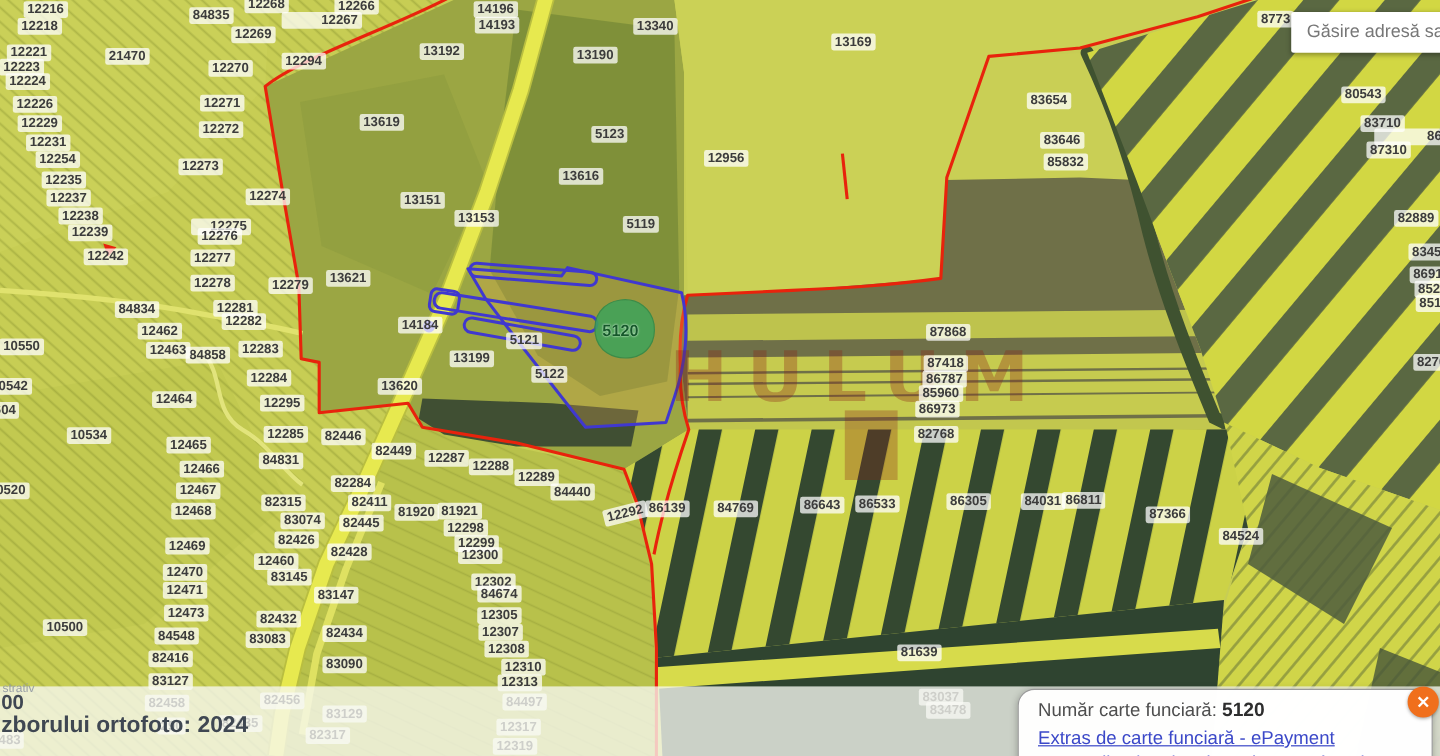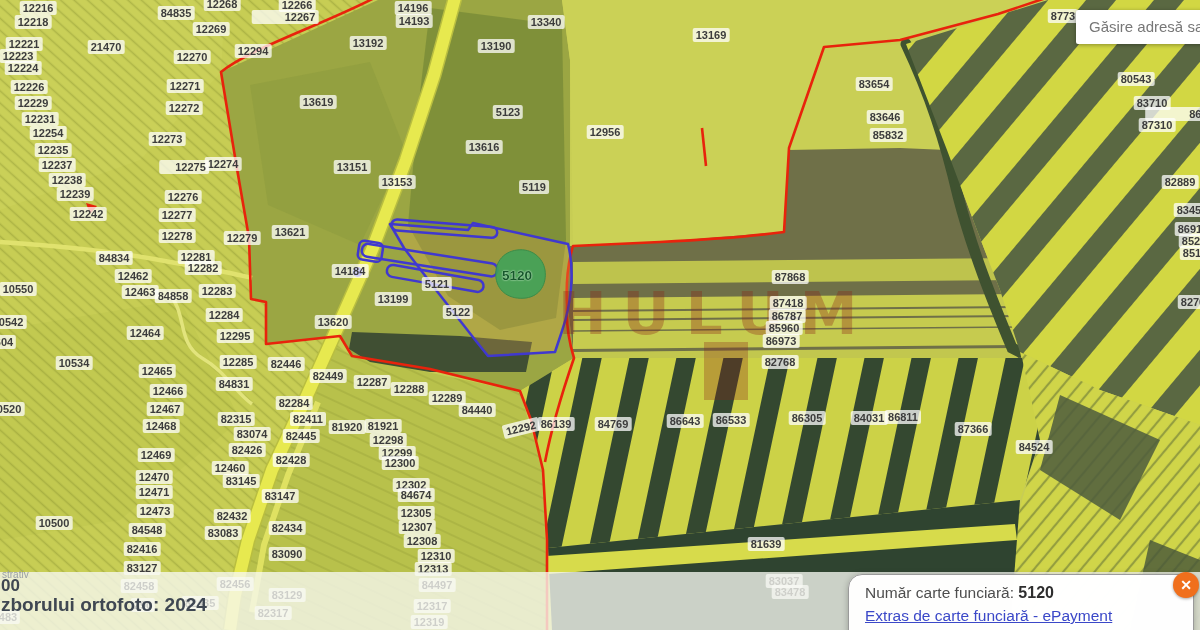--- a/index.html
+++ b/index.html
@@ -177,29 +177,29 @@
       <div class="plabel" style="left: 48px; top: 133px;">12254</div>
       <div class="plabel" style="left: 53px; top: 150px;">12235</div>
       <div class="plabel" style="left: 57px; top: 165px;">12237</div>
       <div class="plabel" style="left: 67px; top: 180px;">12238</div>
       <div class="plabel" style="left: 75px; top: 194px;">12239</div>
       <div class="plabel" style="left: 88px; top: 214px;">12242</div>
       <div class="plabel" style="left: 106px; top: 47px;">21470</div>
       <div class="plabel" style="left: 176px; top: 13px;">84835</div>
       <div class="plabel" style="left: 222px; top: 4px;">12268</div>
       <div class="plabel" style="left: 297px; top: 5px;">12266</div>
-      <div class="plabel" style="left: 285px; top: 17px; padding-left: 33px;">12267</div>
+      <div class="plabel" style="left: 268px; top: 17px; padding-left: 33px;">12267</div>
       <div class="plabel" style="left: 211px; top: 29px;">12269</div>
       <div class="plabel" style="left: 253px; top: 51px;">12294</div>
       <div class="plabel" style="left: 192px; top: 57px;">12270</div>
       <div class="plabel" style="left: 185px; top: 86px;">12271</div>
       <div class="plabel" style="left: 184px; top: 108px;">12272</div>
       <div class="plabel" style="left: 167px; top: 139px;">12273</div>
       <div class="plabel" style="left: 223px; top: 164px;">12274</div>
-      <div class="plabel" style="left: 184px; top: 167px; padding-left: 16px;">12275</div>
+      <div class="plabel" style="left: 184px; top: 189px; padding-left: 16px;">12275</div>
       <div class="plabel" style="left: 183px; top: 197px;">12276</div>
       <div class="plabel" style="left: 177px; top: 215px;">12277</div>
       <div class="plabel" style="left: 177px; top: 236px;">12278</div>
       <div class="plabel" style="left: 242px; top: 238px;">12279</div>
       <div class="plabel" style="left: 196px; top: 257px;">12281</div>
       <div class="plabel" style="left: 203px; top: 268px;">12282</div>
       <div class="plabel" style="left: 217px; top: 291px;">12283</div>
       <div class="plabel" style="left: 173px; top: 296px;">84858</div>
       <div class="plabel" style="left: 114px; top: 258px;">84834</div>
       <div class="plabel" style="left: 133px; top: 276px;">12462</div>

